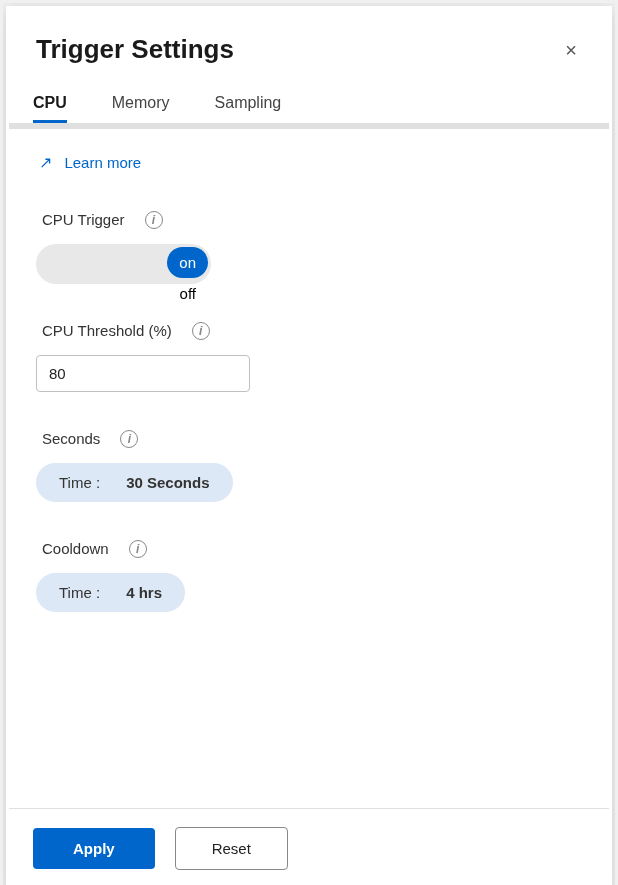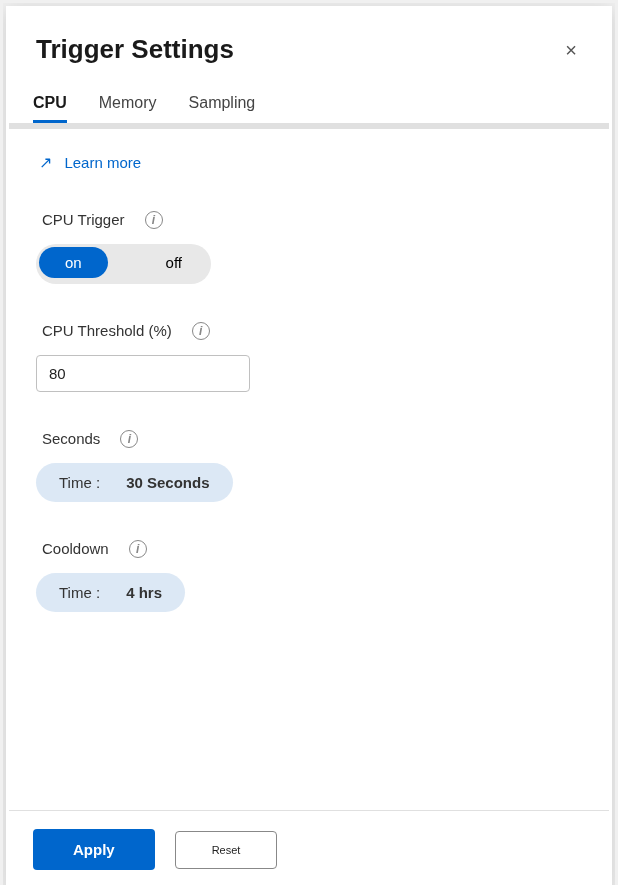--- a/index.html
+++ b/index.html
@@ -45,21 +45,21 @@
       border: none;
       cursor: pointer;
       font-size: 20px;
       color: #555;
       padding: 4px 8px;
       line-height: 1;
     }
 
     .tabs {
       display: flex;
-      gap: 4px;
+      gap: 17px;
       padding: 18px 24px 0 24px;
       border-bottom: none;
     }
 
     .tab {
       padding: 8px 0;
       margin-right: 28px;
       font-size: 16px;
       color: #444;
       cursor: pointer;
@@ -126,27 +126,28 @@
       font-size: 12px;
       color: #888;
       cursor: default;
       font-style: italic;
       font-weight: 600;
     }
 
     
     .toggle-container {
       display: inline-flex;
-      align-items: flex-start;
+      align-items: flex-end;
       background: #e8e8e8;
       border-radius: 30px;
       padding: 3px;
       cursor: pointer;
       width: 175px;
       height: 40px;
+      flex-direction: column;
     }
 
     .toggle-option {
       flex: 1;
       text-align: center;
       padding: 5px 12px;
       border-radius: 26px;
       font-size: 15px;
       font-weight: 500;
       transition: background 0.2s;
@@ -212,21 +213,21 @@
       cursor: pointer;
       min-width: 120px;
     }
 
     .reset-btn {
       background: #fff;
       color: #222;
       border: 1.5px solid #888;
       border-radius: 4px;
       padding: 12px 36px;
-      font-size: 11px;
+      font-size: 15px;
       font-weight: 500;
       cursor: pointer;
       min-width: 100px;
     }
 
     .spacer {
       flex: 1;
     }
   </style>
 </head>

